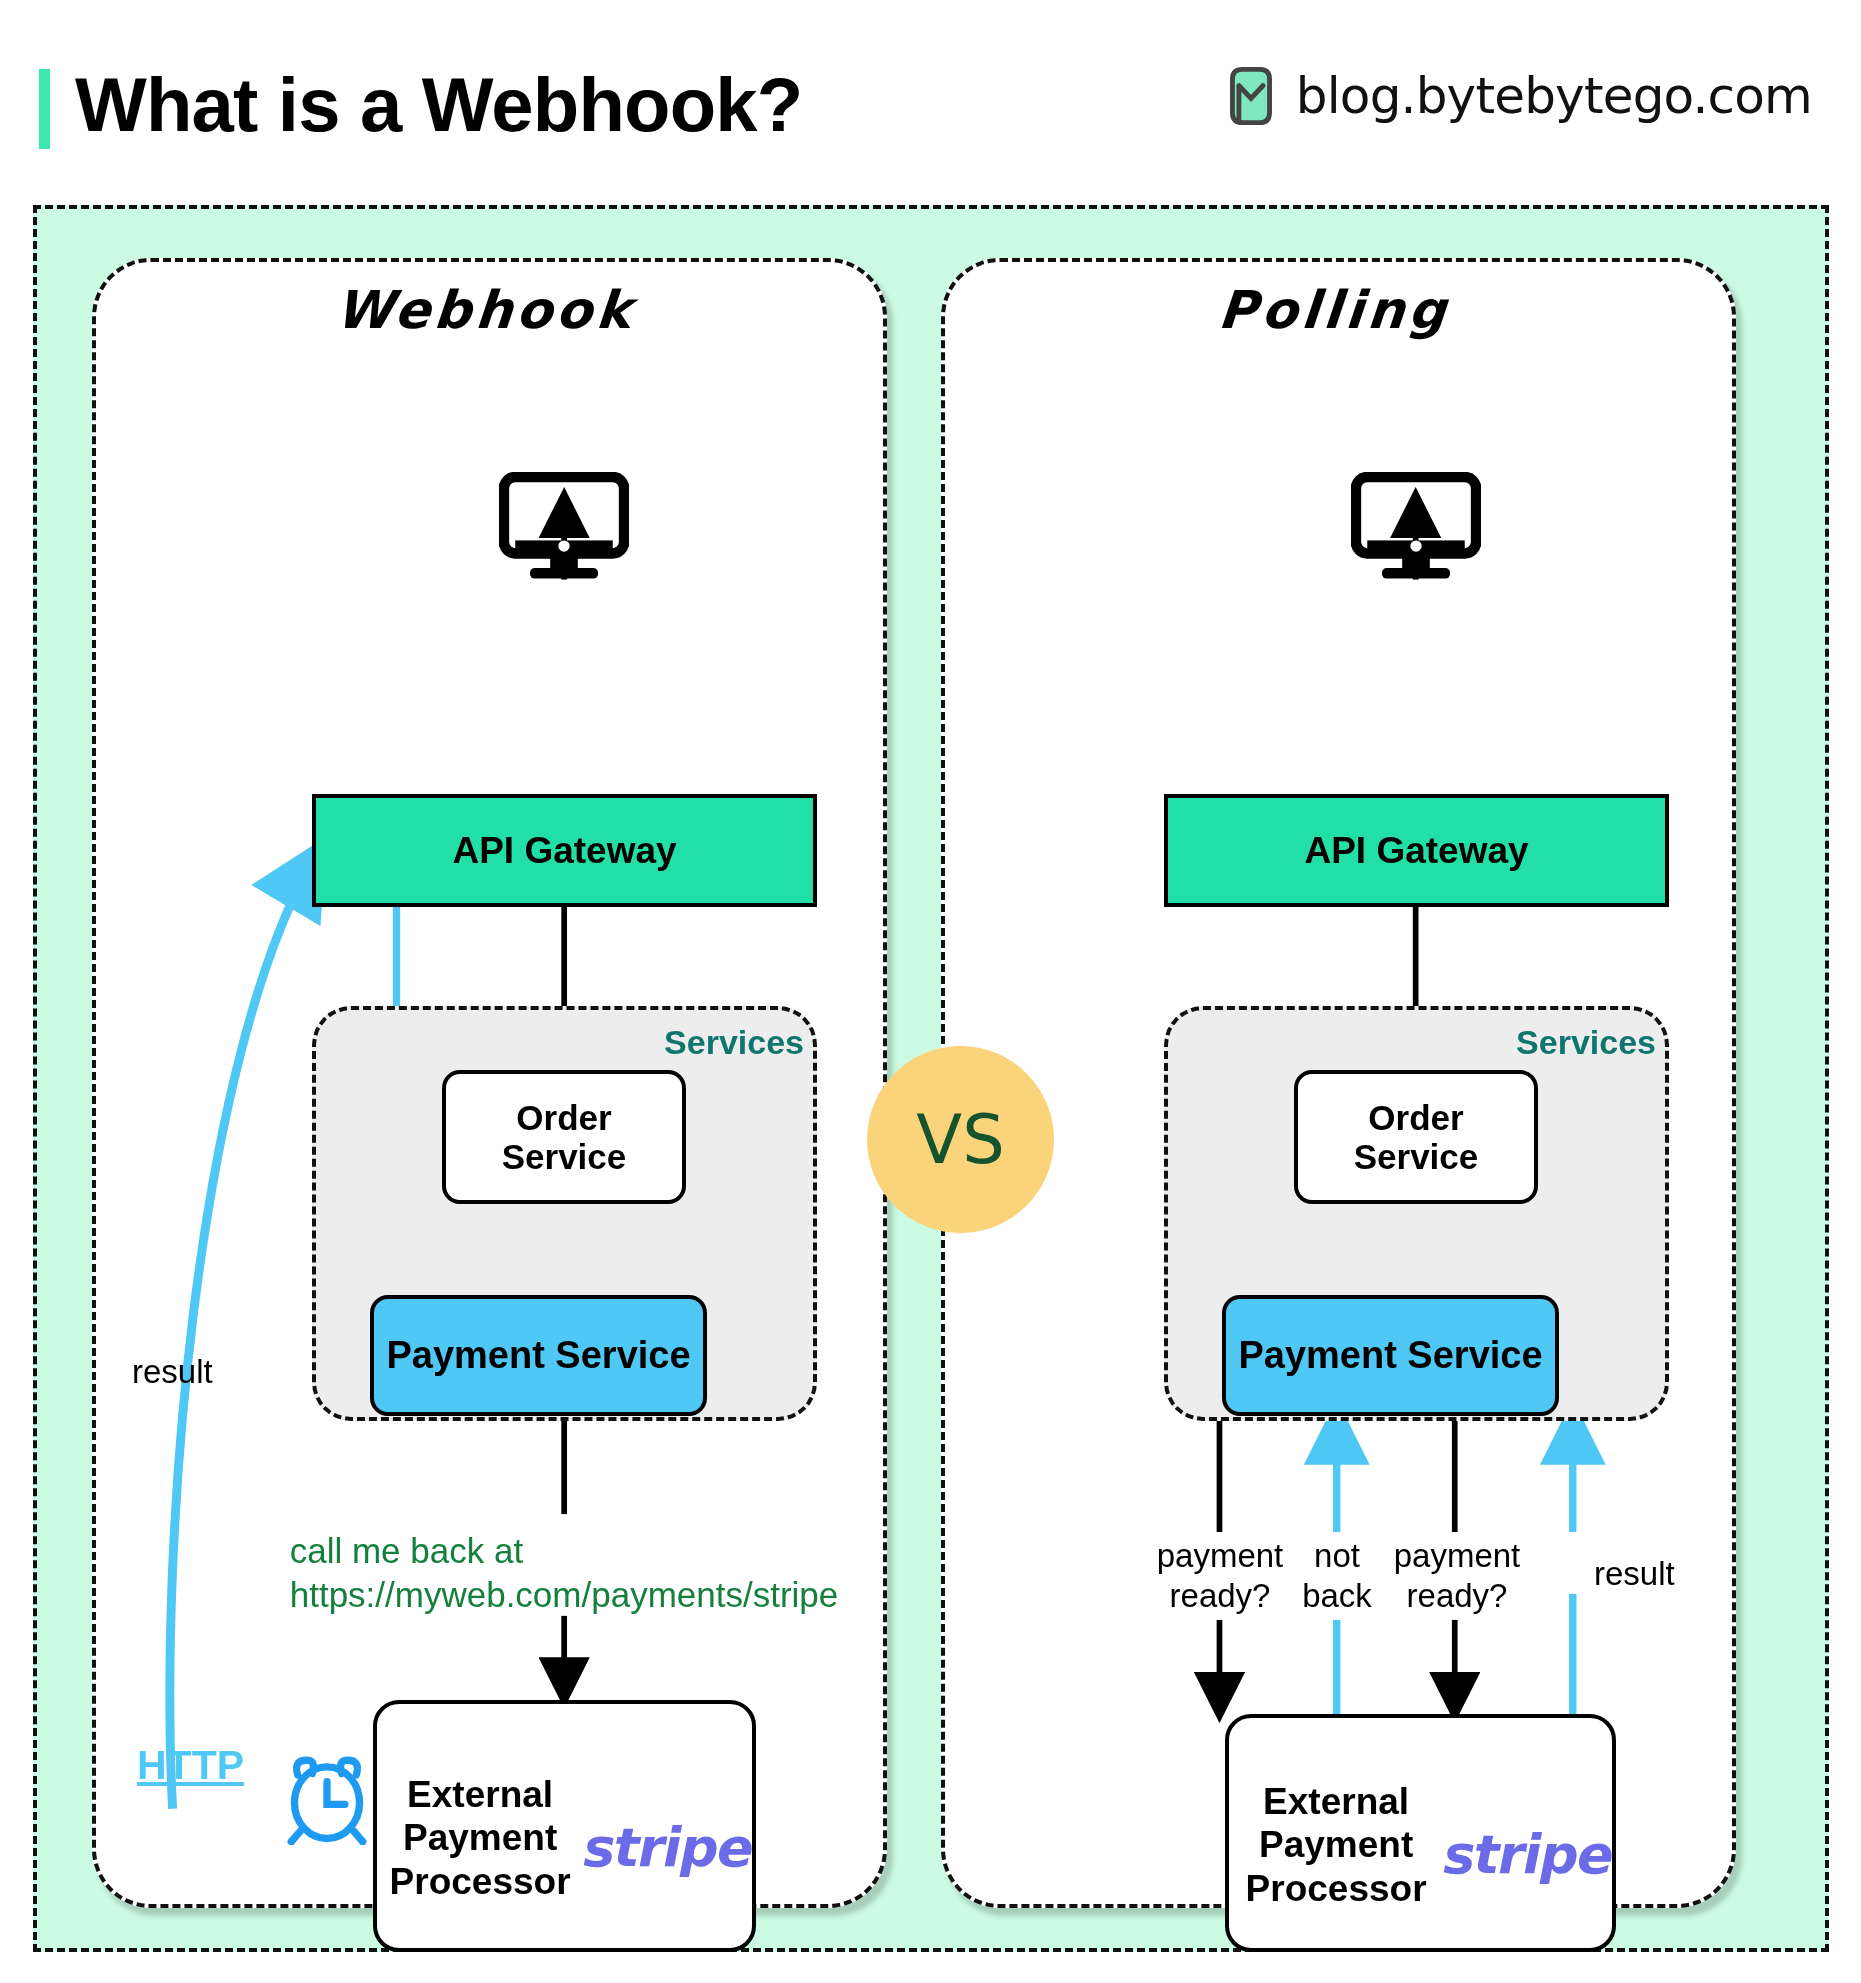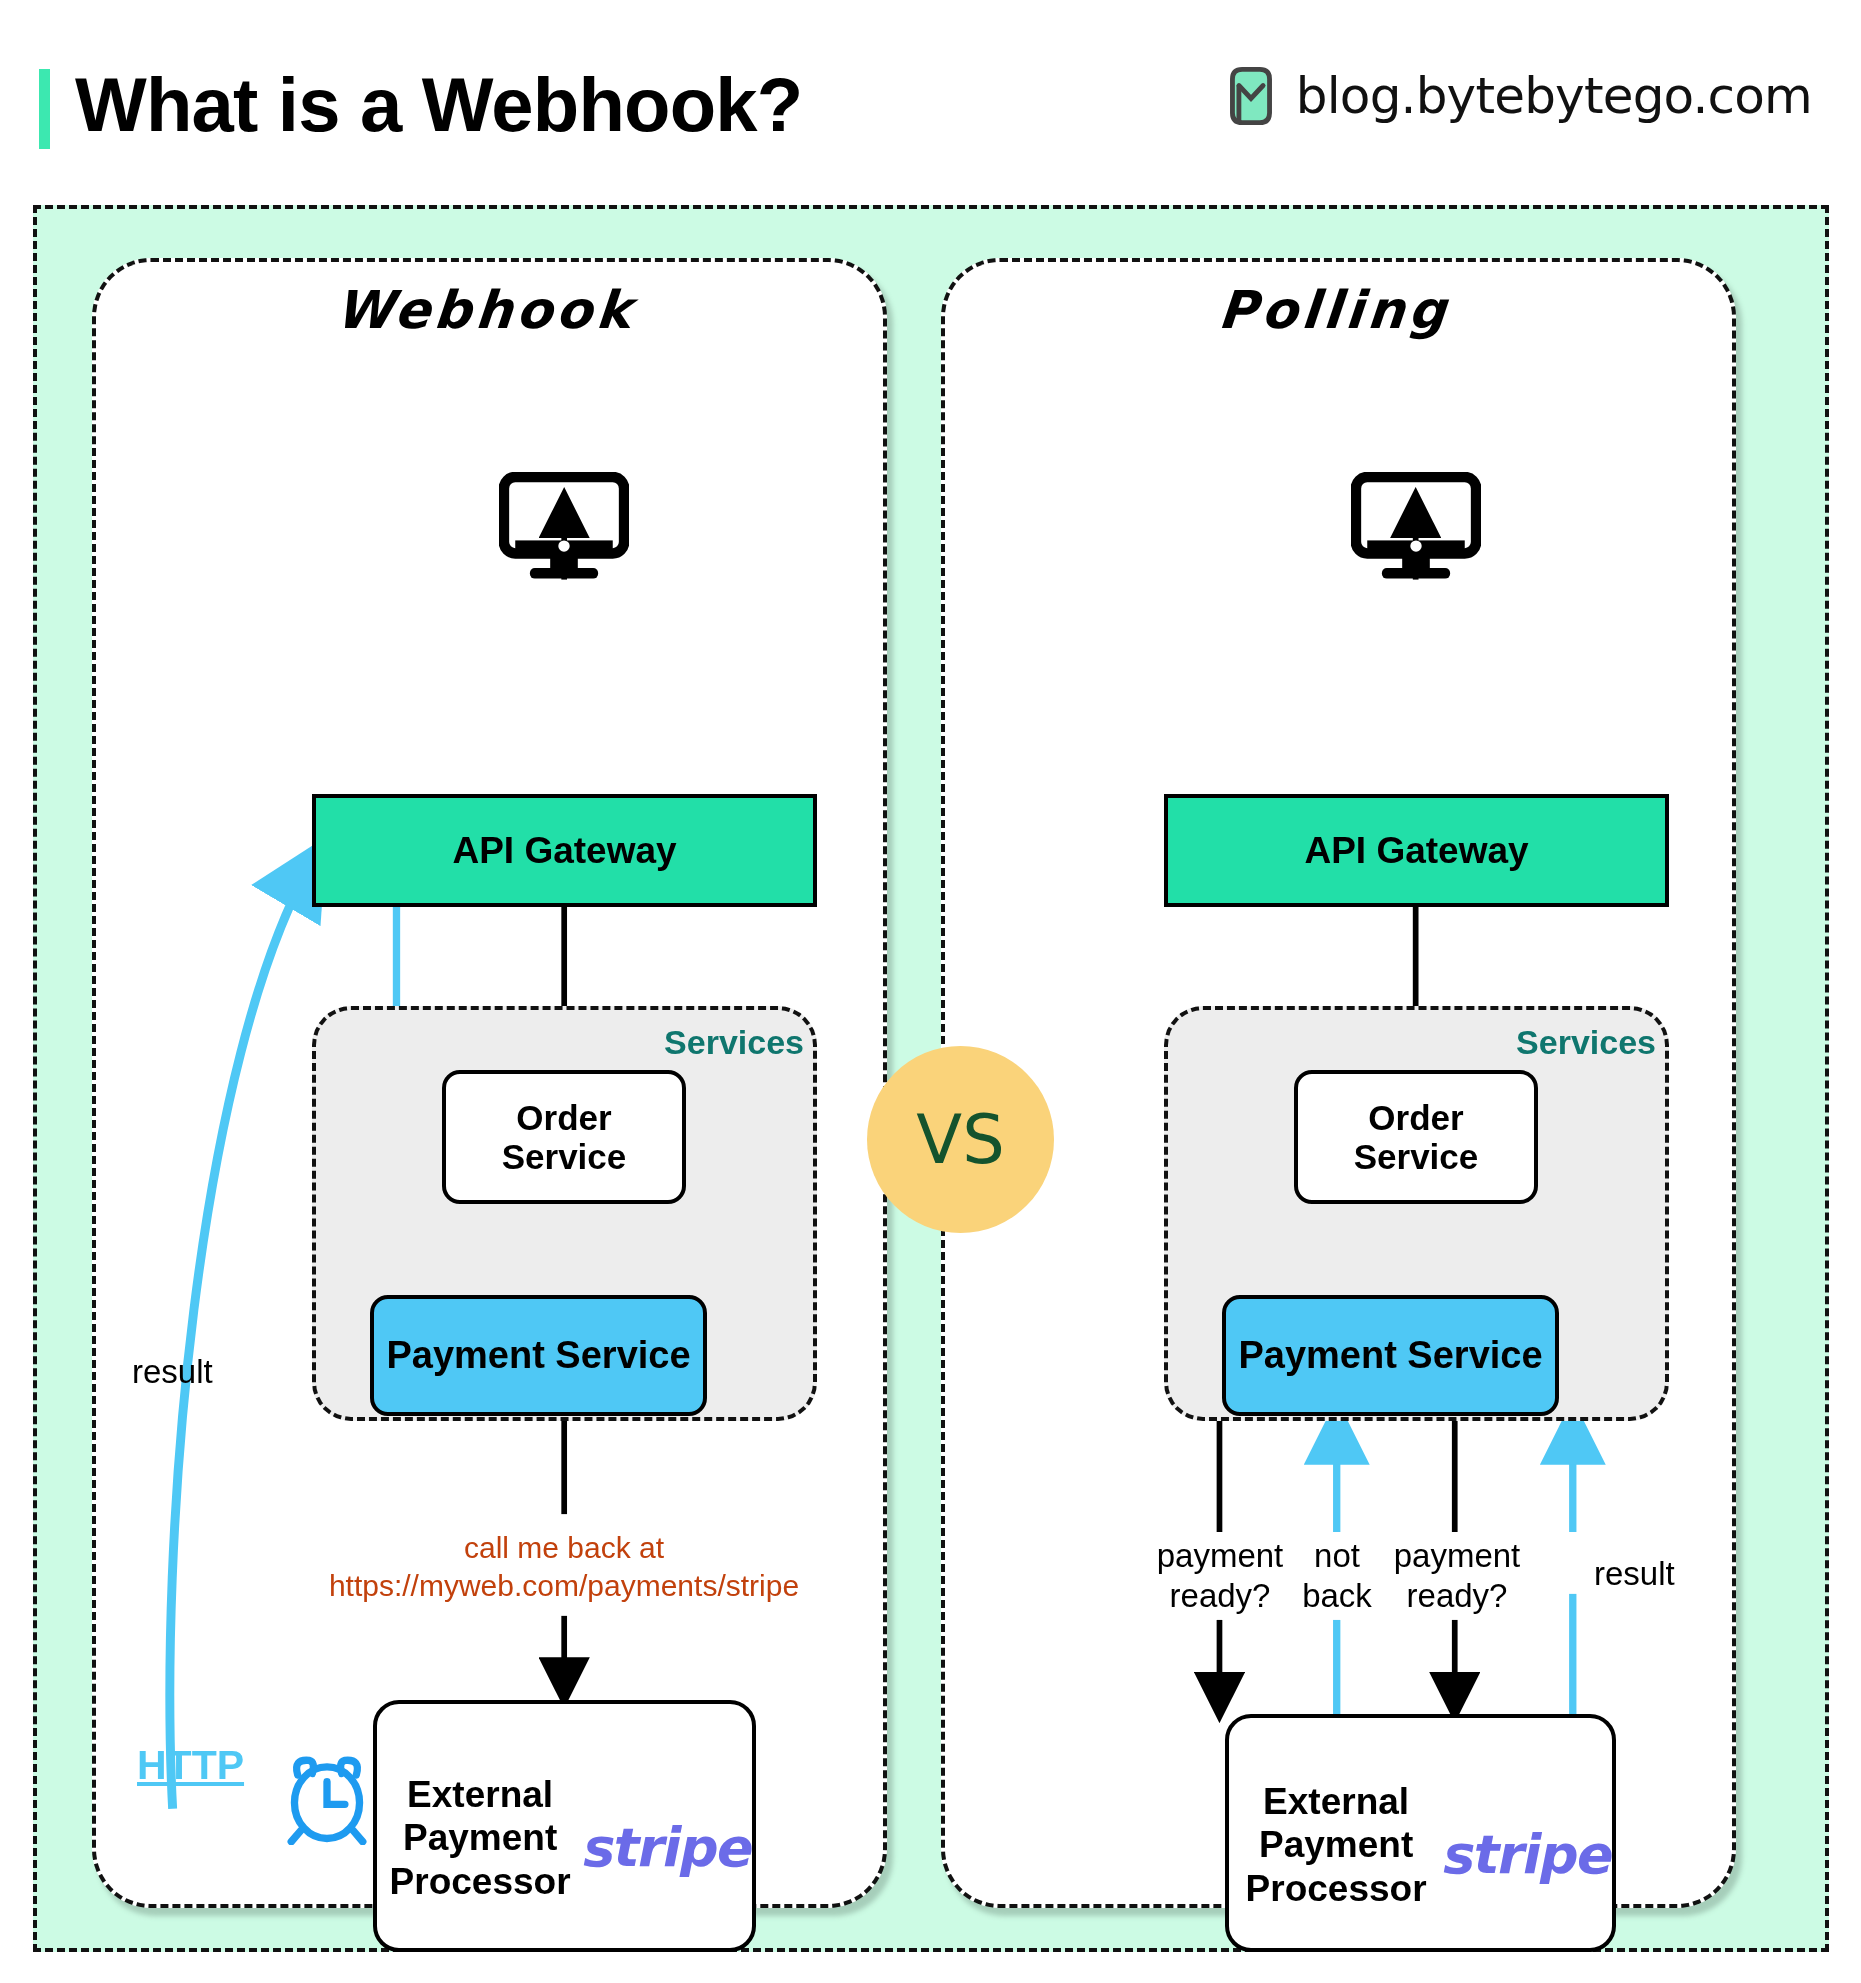--- a/index.html
+++ b/index.html
@@ -100,22 +100,22 @@
   .ep-stripe {
     margin-top: 21px; font-size: 54px; font-weight: bold;
     color: #6B6BE8; font-family: "DejaVu Sans", sans-serif;
     letter-spacing: -1.6px; font-style: italic;
   }
 
   
   .overlay { position: absolute; left: 0; top: 0; width: 1861px; height: 1983px;
              pointer-events: none; }
   .lbl-callback {
-    position: absolute; color: #c2410c; text-align: center;
-    font-size: 30px; line-height: 1.25; white-space: nowrap;
+    position: absolute; color: #15803d; 
+    font-size: 35px; line-height: 1.25; white-space: nowrap;
   }
   .lbl-http {
     position: absolute; color: #4FC8F5; font-weight: bold; font-size: 41px; text-decoration: underline;
   }
   .lbl-result { position: absolute; font-size: 33px; color:#000; }
   .lbl-poll { position: absolute; font-size: 33px; color:#000; text-align:center;
               line-height: 1.2; }
 
   
   .vs {

